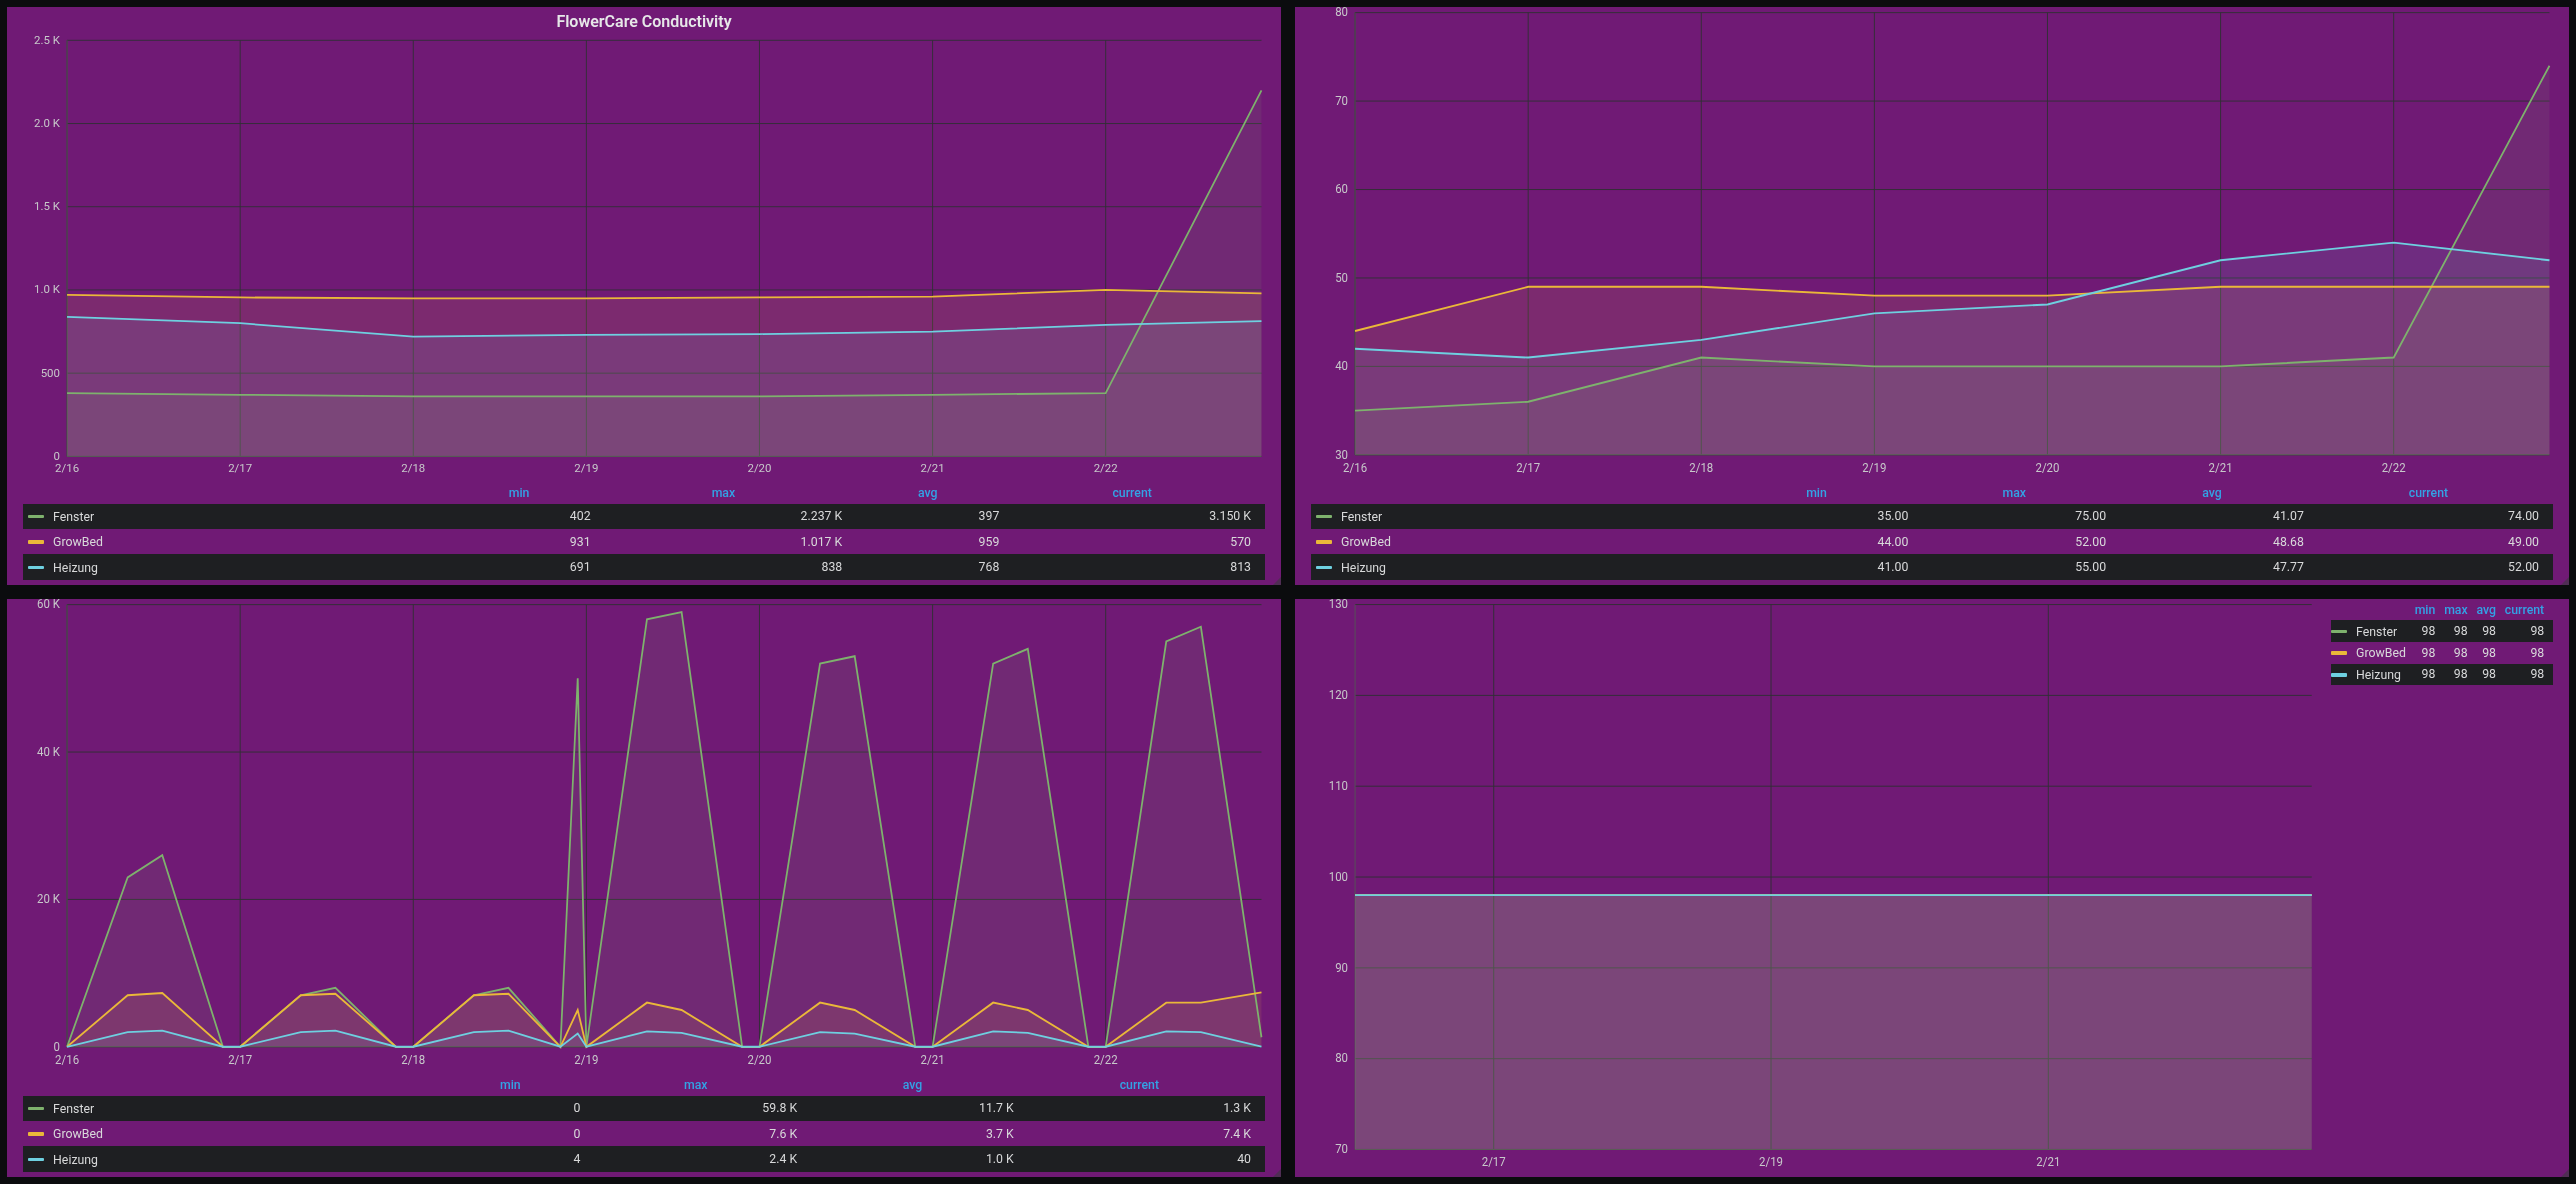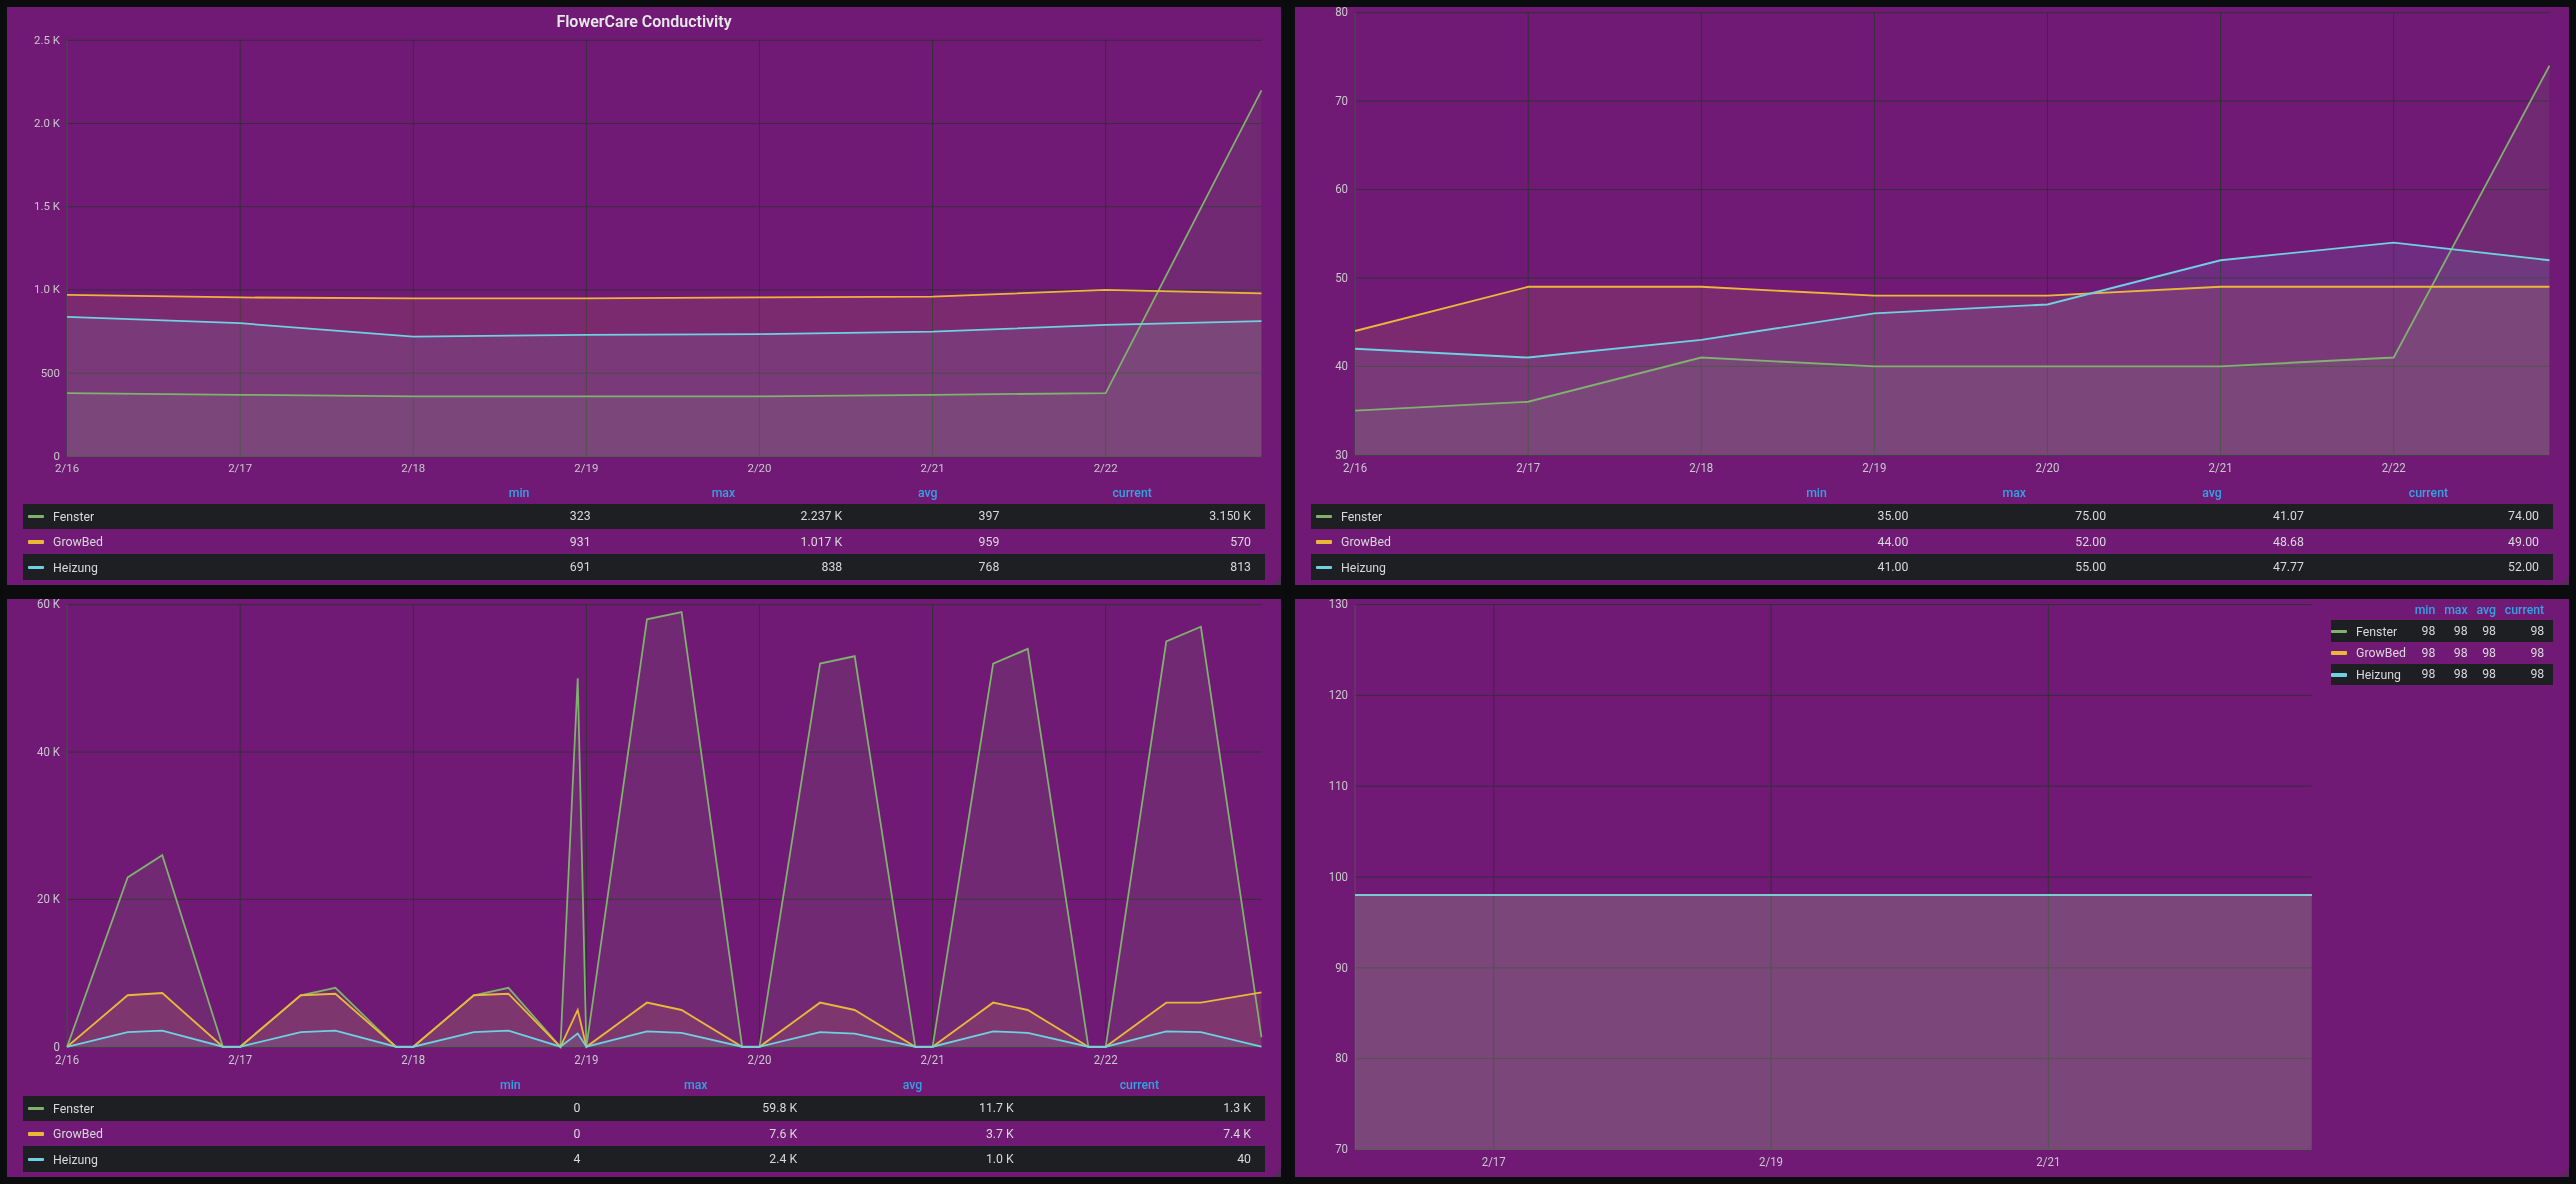--- a/index.html
+++ b/index.html
@@ -155,21 +155,21 @@
               <th></th>
               <th>min</th>
               <th>max</th>
               <th>avg</th>
               <th>current</th>
             </tr>
           </thead>
           <tbody>
             <tr>
               <td><span class="legend-swatch" style="background: rgb(126, 178, 109);"></span><span class="legend-name">Fenster</span></td>
-              <td>323</td>
+              <td>402</td>
               <td>2.237 K</td>
               <td>397</td>
               <td>3.150 K</td>
             </tr>
             <tr>
               <td><span class="legend-swatch" style="background: rgb(234, 184, 57);"></span><span class="legend-name">GrowBed</span></td>
               <td>931</td>
               <td>1.017 K</td>
               <td>959</td>
               <td>570</td>

